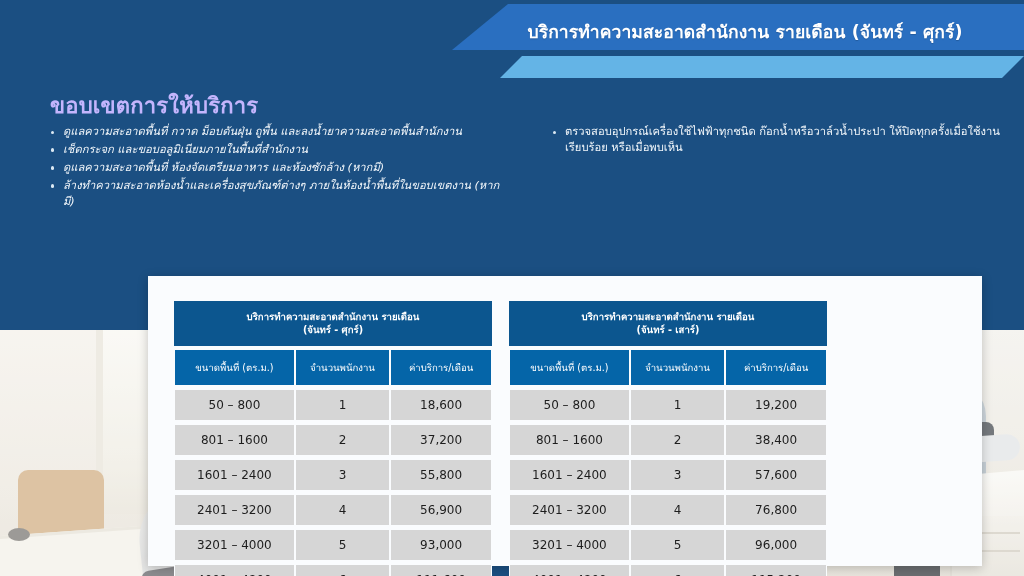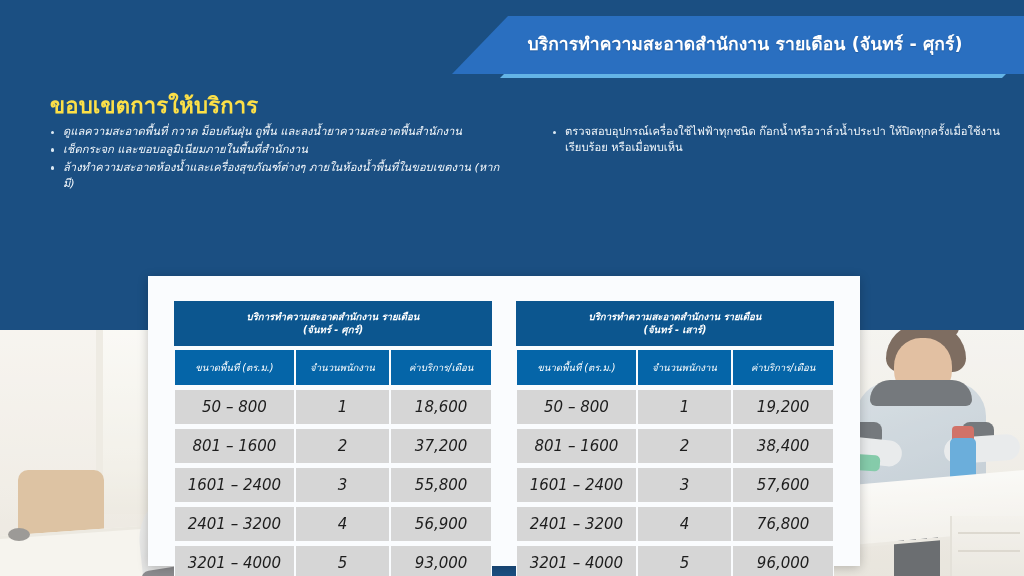--- a/index.html
+++ b/index.html
@@ -248,22 +248,22 @@
   .photo-right .photo-wash { background: rgba(250,249,246,0.30); }
 
   
   .banner-wrap {
     position: absolute;
     left: 0; top: 0;
     width: 1024px; height: 80px;
   }
   .banner-main {
     position: absolute;
-    left: 452px; top: 16px;
-    width: 572px; height: 58px;
+    left: 452px; top: 4px;
+    width: 572px; height: 46px;
     background: #2a6fc0;
     clip-path: polygon(56px 0, 100% 0, 100% 100%, 0 100%);
   }
   .banner-accent {
     position: absolute;
     left: 500px; top: 56px;
     width: 524px; height: 22px;
     background: #64b4e6;
     clip-path: polygon(22px 0, 100% 0, calc(100% - 22px) 100%, 0 100%);
   }
@@ -278,21 +278,21 @@
     letter-spacing: .1px;
     padding-left: 40px;
     padding-right: 26px;
     text-shadow: 0 1px 1px rgba(0,0,0,.18);
   }
 
   
   .section-title {
     position: absolute;
     left: 50px; top: 88px;
-    color: #fde047;
+    color: #c4b5fd;
     font-size: 22px;
     font-weight: bold;
     letter-spacing: .2px;
   }
 
   
   .bullets {
     position: absolute;
     top: 124px;
     color: #f2f7fb;
@@ -314,27 +314,26 @@
     left: 1px; top: 6.5px;
     width: 3.2px; height: 3.2px;
     border-radius: 50%;
     background: #dce9f3;
   }
 
   
   .table-card {
     position: absolute;
     left: 148px; top: 276px;
-    width: 712px; height: 290px;
+    width: 834px; height: 290px;
     background: #fafcfe;
     box-shadow: 0 2px 10px rgba(0,0,0,.22);
     display: flex;
-    gap: 24px;
+    gap: 17px;
     padding: 22px 24px 24px 26px;
-    font-style: italic;
   }
 
   .price-table {
     width: 318px;
     border-collapse: separate;
     border-spacing: 0 3px;
     table-layout: fixed;
   }
   .price-table .tbl-title th {
     background: #0c568f;
@@ -350,21 +349,21 @@
     background: #0565a8;
     color: #fff;
     font-size: 9.6px;
     font-weight: normal;
     padding: 10px 4px;
     border: 1px solid #fafcfe;
   }
   .price-table td {
     background: #d6d6d6;
     color: #1d1d1d;
-    font-size: 15px;
+    font-size: 12px;
     text-align: center;
     padding: 8px 4px;
     border: 1px solid #fafcfe;
     white-space: nowrap;
   }
   .price-table col.c1 { width: 38%; }
   .price-table col.c2 { width: 30%; }
   .price-table col.c3 { width: 32%; }
 </style>
 </head>
@@ -434,20 +433,21 @@
       <div class="banner-title">บริการทำความสะอาดสำนักงาน รายเดือน (จันทร์ - ศุกร์)</div>
     </div>
   </div>
 
   <div class="section-title">ขอบเขตการให้บริการ</div>
 
   <div class="bullets col-left">
     <ul>
       <li>ดูแลความสะอาดพื้นที่ กวาด ม็อบดันฝุ่น ถูพื้น และลงน้ำยาความสะอาดพื้นสำนักงาน</li>
       <li>เช็ดกระจก และขอบอลูมิเนียมภายในพื้นที่สำนักงาน</li>
+      <li>ดูแลความสะอาดพื้นที่ ห้องจัดเตรียมอาหาร และห้องซักล้าง (หากมี)</li>
       <li>ล้างทำความสะอาดห้องน้ำและเครื่องสุขภัณฑ์ต่างๆ ภายในห้องน้ำพื้นที่ในขอบเขตงาน (หากมี)</li>
     </ul>
   </div>
 
   <div class="bullets col-right">
     <ul>
       <li>ตรวจสอบอุปกรณ์เครื่องใช้ไฟฟ้าทุกชนิด  ก๊อกน้ำหรือวาล์วน้ำประปา ให้ปิดทุกครั้งเมื่อใช้งานเรียบร้อย หรือเมื่อพบเห็น</li>
     </ul>
   </div>
 

